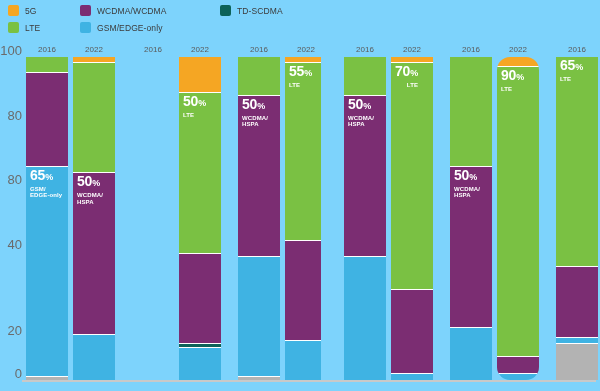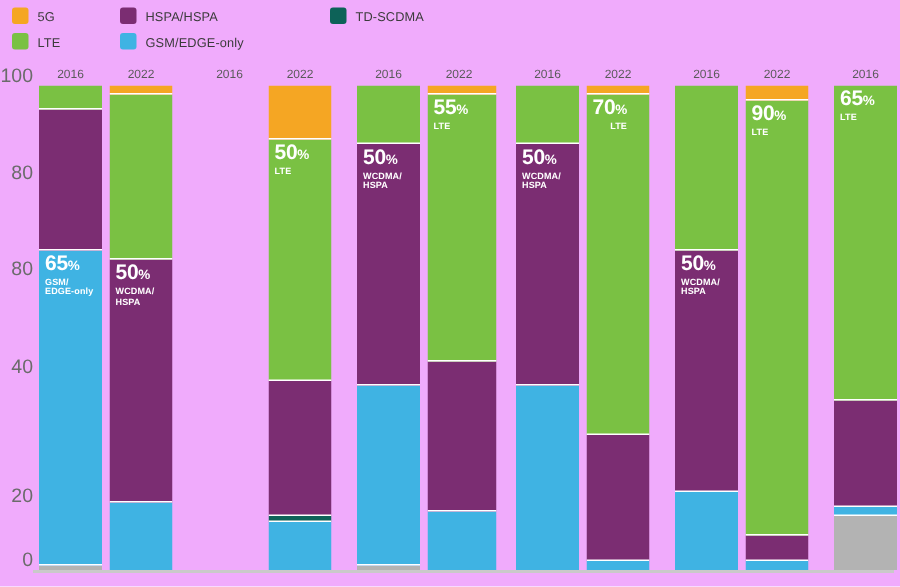--- a/index.html
+++ b/index.html
@@ -8,21 +8,21 @@
     width: 600px; height: 391px;
     background: #ffffff;
     font-family: "Liberation Sans", sans-serif;
     overflow: hidden;
   }
 
   #chart-root {
     position: relative;
     width: 600px;
     height: 391px;
-    background: #f0abfc;
+    background: #7dd3fc;
   }
 
   
   #legend {
     position: absolute;
     left: 8px; top: 2px;
     width: 340px; height: 34px;
     display: grid;
     grid-template-columns: 72px 140px 130px;
     grid-template-rows: 17px 17px;
@@ -142,21 +142,21 @@
 
 <div id="chart-root">
 
   <div id="legend">
       <div class="legend-item">
         <span class="legend-swatch" style="background: rgb(245, 166, 35);"></span>
         <span class="legend-label">5G</span>
       </div>
       <div class="legend-item">
         <span class="legend-swatch" style="background: rgb(123, 45, 114);"></span>
-        <span class="legend-label">HSPA/HSPA</span>
+        <span class="legend-label">WCDMA/WCDMA</span>
       </div>
       <div class="legend-item">
         <span class="legend-swatch" style="background: rgb(13, 98, 88);"></span>
         <span class="legend-label">TD-SCDMA</span>
       </div>
       <div class="legend-item">
         <span class="legend-swatch" style="background: rgb(122, 193, 67);"></span>
         <span class="legend-label">LTE</span>
       </div>
       <div class="legend-item">
@@ -231,21 +231,21 @@
           <div class="seg" style="height: 119.51px; background: rgb(63, 179, 227);"></div>
           <div class="seg" style="height: 161.5px; background: rgb(123, 45, 114);">
             <div class="seg-annot">
               <span class="annot-pct">50<span class="pct-sign">%</span></span>
               <span class="annot-tech">WCDMA/
 HSPA</span>
             </div>
           </div>
           <div class="seg" style="height: 38.76px; background: rgb(122, 193, 67);"></div>
         </div>
-        <div class="bar" style="left: 47px; width: 46px;">
+        <div class="bar" style="left: 47px; width: 36px;">
           <div class="seg" style="height: 38.76px; background: rgb(63, 179, 227);"></div>
           <div class="seg" style="height: 100.13px; background: rgb(123, 45, 114);"></div>
           <div class="seg" style="height: 177.65px; background: rgb(122, 193, 67);">
             <div class="seg-annot">
               <span class="annot-pct">55<span class="pct-sign">%</span></span>
               <span class="annot-tech">LTE</span>
             </div>
           </div>
           <div class="seg" style="height: 6.46px; background: rgb(245, 166, 35);"></div>
         </div>
@@ -287,21 +287,21 @@
           <div class="seg" style="height: 51.68px; background: rgb(63, 179, 227);"></div>
           <div class="seg" style="height: 161.5px; background: rgb(123, 45, 114);">
             <div class="seg-annot">
               <span class="annot-pct">50<span class="pct-sign">%</span></span>
               <span class="annot-tech">WCDMA/
 HSPA</span>
             </div>
           </div>
           <div class="seg" style="height: 109.82px; background: rgb(122, 193, 67);"></div>
         </div>
-        <div class="bar" style="left: 47px; width: 42px;">
+        <div class="bar" style="left: 47px; width: 42px; border-radius: 13px;">
           <div class="seg" style="height: 6.46px; background: rgb(63, 179, 227);"></div>
           <div class="seg" style="height: 16.15px; background: rgb(123, 45, 114);"></div>
           <div class="seg" style="height: 290.7px; background: rgb(122, 193, 67);">
             <div class="seg-annot">
               <span class="annot-pct">90<span class="pct-sign">%</span></span>
               <span class="annot-tech">LTE</span>
             </div>
           </div>
           <div class="seg" style="height: 9.69px; background: rgb(245, 166, 35);"></div>
         </div>

